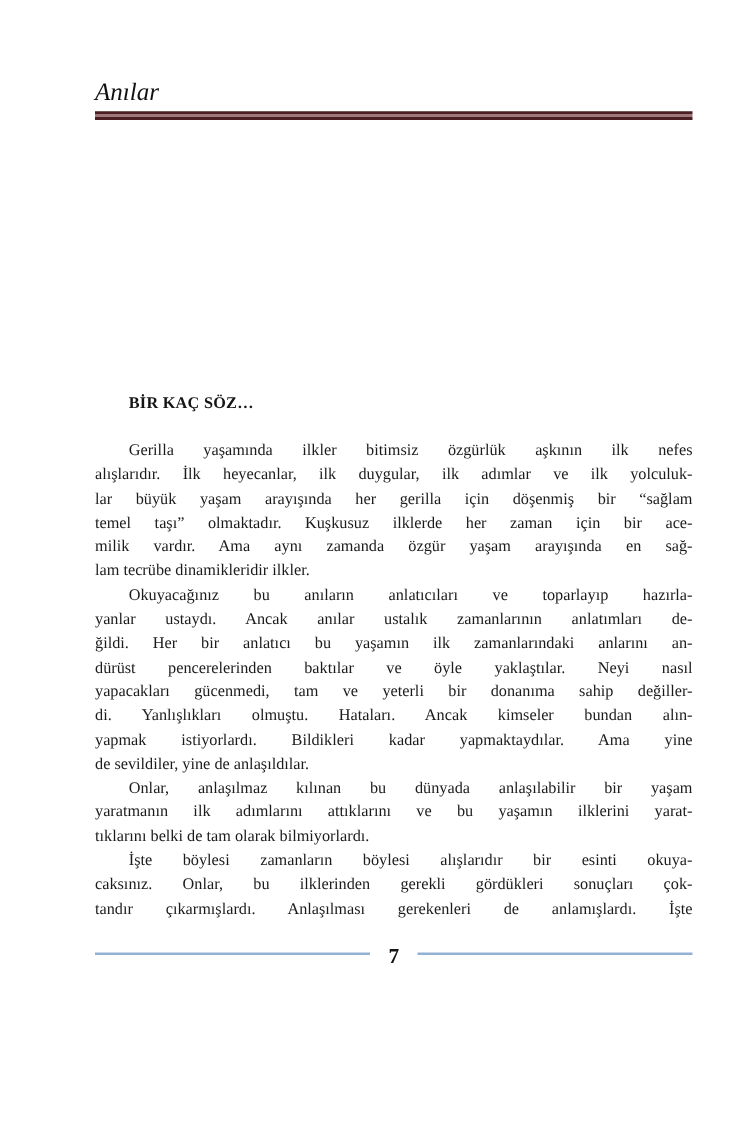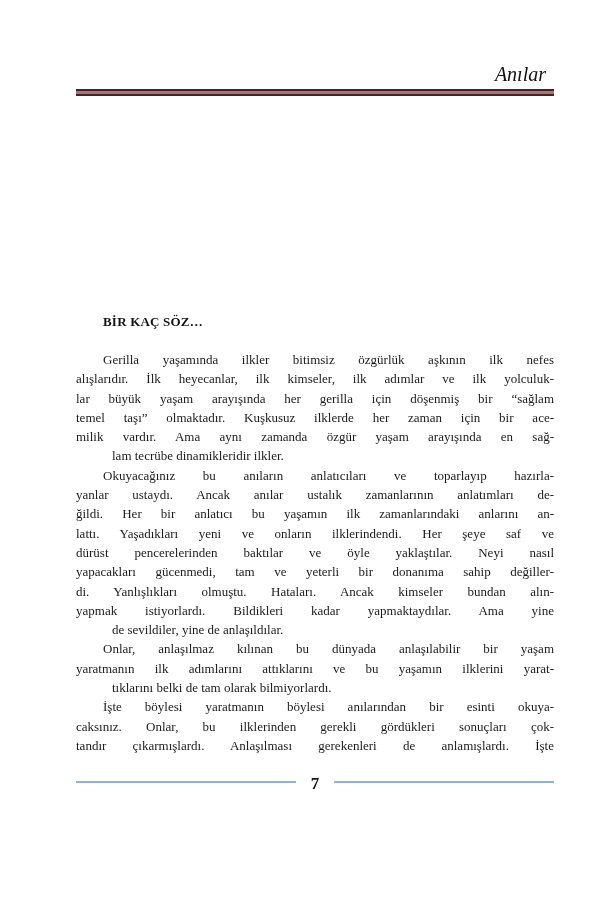--- a/index.html
+++ b/index.html
@@ -13,21 +13,21 @@
   }
   .page {
     box-sizing: border-box;
     width: 600px;
     height: 900px;
     padding: 0 46px 0 76px;
   }
   .header-title {
     margin-top: 62px;
     padding-right: 8px;
-    text-align: right;
+    text-align: left;
     font-style: italic;
     font-size: 20px;
     line-height: 24px;
     color: #111111;
   }
   .header-rule {
     margin-top: 3px;
     height: 7px;
     background: linear-gradient(
       to bottom,
@@ -50,21 +50,21 @@
     font-size: 13px;
     line-height: 19.3px;
   }
   .paragraph { margin: 0; }
   .line {
     display: block;
     text-align: justify;
     text-align-last: justify;
   }
   .line.first { text-indent: 27px; }
-  .line.last { text-align-last: left; margin-left: 36px; }
+  .line.last { text-align-last: left; }
   .footer {
     display: flex;
     align-items: flex-start;
     gap: 15px;
     margin-top: 20px;
   }
   .footer-line {
     flex: 1;
     height: 2px;
     margin-top: 6px;
@@ -85,44 +85,43 @@
   <div class="header">
     <div class="header-title">Anılar</div>
     <div class="header-rule"></div>
   </div>
 
   <h1 class="section-heading">BİR KAÇ SÖZ…</h1>
 
   <div class="body-text">
       <p class="paragraph">
         <span class="line first">Gerilla yaşamında ilkler bitimsiz özgürlük aşkının ilk nefes</span>
-        <span class="line">alışlarıdır. İlk heyecanlar, ilk kimseler, ilk adımlar ve ilk yolculuk-</span>
+        <span class="line">alışlarıdır. İlk heyecanlar, ilk duygular, ilk adımlar ve ilk yolculuk-</span>
         <span class="line">lar büyük yaşam arayışında her gerilla için döşenmiş bir “sağlam</span>
         <span class="line">temel taşı” olmaktadır. Kuşkusuz ilklerde her zaman için bir ace-</span>
         <span class="line">milik vardır. Ama aynı zamanda özgür yaşam arayışında en sağ-</span>
         <span class="line last">lam tecrübe dinamikleridir ilkler.</span>
       </p>
       <p class="paragraph">
         <span class="line first">Okuyacağınız bu anıların anlatıcıları ve toparlayıp hazırla-</span>
         <span class="line">yanlar ustaydı. Ancak anılar ustalık zamanlarının anlatımları de-</span>
         <span class="line">ğildi. Her bir anlatıcı bu yaşamın ilk zamanlarındaki anlarını an-</span>
-        <span class="line">lattı. Yaşadıkları yeni ve onların ilklerindendi. Her şeye saf ve</span>
         <span class="line">dürüst pencerelerinden baktılar ve öyle yaklaştılar. Neyi nasıl</span>
         <span class="line">yapacakları gücenmedi, tam ve yeterli bir donanıma sahip değiller-</span>
         <span class="line">di. Yanlışlıkları olmuştu. Hataları. Ancak kimseler bundan alın-</span>
         <span class="line">yapmak istiyorlardı. Bildikleri kadar yapmaktaydılar. Ama yine</span>
         <span class="line last">de sevildiler, yine de anlaşıldılar.</span>
       </p>
       <p class="paragraph">
         <span class="line first">Onlar, anlaşılmaz kılınan bu dünyada anlaşılabilir bir yaşam</span>
         <span class="line">yaratmanın ilk adımlarını attıklarını ve bu yaşamın ilklerini yarat-</span>
         <span class="line last">tıklarını belki de tam olarak bilmiyorlardı.</span>
       </p>
       <p class="paragraph">
-        <span class="line first">İşte böylesi yaratmanın böylesi anılarından bir esinti okuya-</span>
+        <span class="line first">İşte böylesi zamanların böylesi alışlarıdır bir esinti okuya-</span>
         <span class="line">caksınız. Onlar, bu ilklerinden gerekli gördükleri sonuçları çok-</span>
         <span class="line">tandır çıkarmışlardı. Anlaşılması gerekenleri de anlamışlardı. İşte</span>
       </p>
     </div>
 
   <div class="footer">
     <div class="footer-line"></div>
     <div class="footer-page-number">7</div>
     <div class="footer-line"></div>
   </div>

